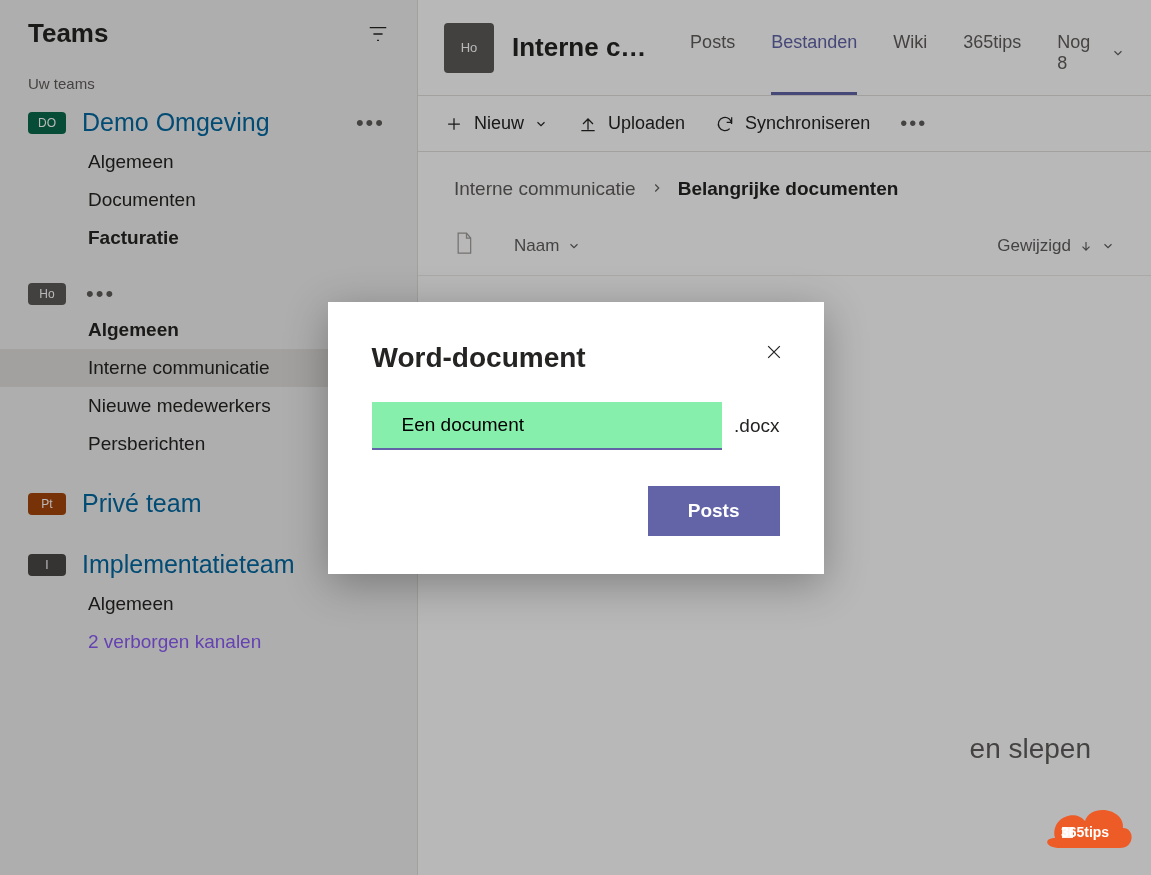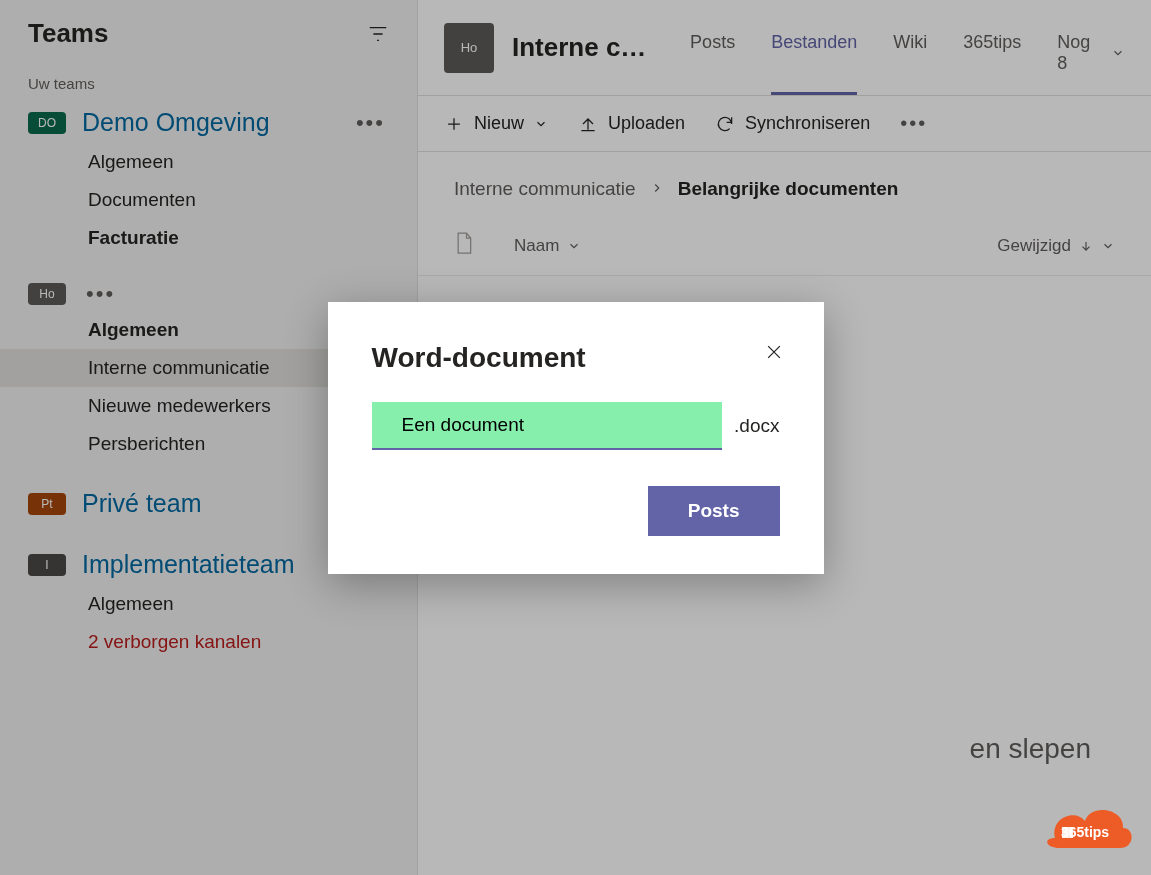--- a/index.html
+++ b/index.html
@@ -18,21 +18,21 @@
   .av-green { background: #0b6a4b; }
   .av-gray { background: #5d5a58; }
   .av-brown { background: #a5460a; }
   .av-darkgray { background: #4a4846; }
   .team-name { font-size: 25px; color: #0369a1; flex: 1; }
   .more-dots { font-size: 22px; color: #605e5c; letter-spacing: 2px; line-height: 0; padding: 0 4px; }
   .channels { padding-left: 88px; }
   .channel { font-size: 19px; color: #252423; padding: 8px 0; cursor: pointer; }
   .channel.bold { font-weight: 700; }
   .channel.selected { background: #e1dfdd; margin-left: -88px; padding-left: 88px; width: calc(100% + 88px); }
-  .channel.link { color: #b91c1c; }
+  .channel.link { color: #8b5cf6; }
   .spacer { height: 20px; }
 
   
   .main { flex: 1; background: #fff; display: flex; flex-direction: column; position: relative; }
   .channel-header { display: flex; align-items: center; gap: 18px; padding: 14px 26px 0 26px; border-bottom: 1px solid #e1dfdd; }
   .channel-avatar { width: 50px; height: 50px; border-radius: 4px; background: #5d5a58; color: #fff; display:flex; align-items:center; justify-content:center; font-size: 13px; margin-bottom: 14px; }
   .channel-title { font-size: 26px; font-weight: 700; white-space: nowrap; overflow: hidden; text-overflow: ellipsis; max-width: 160px; margin-bottom: 14px; }
   .tabs { display: flex; gap: 36px; margin-left: 10px; }
   .tab { font-size: 18px; color: #605e5c; padding: 18px 0; cursor: pointer; border-bottom: 3px solid transparent; }
   .tab.active { color: #6264a7; border-bottom-color: #6264a7; font-weight: 500; }

